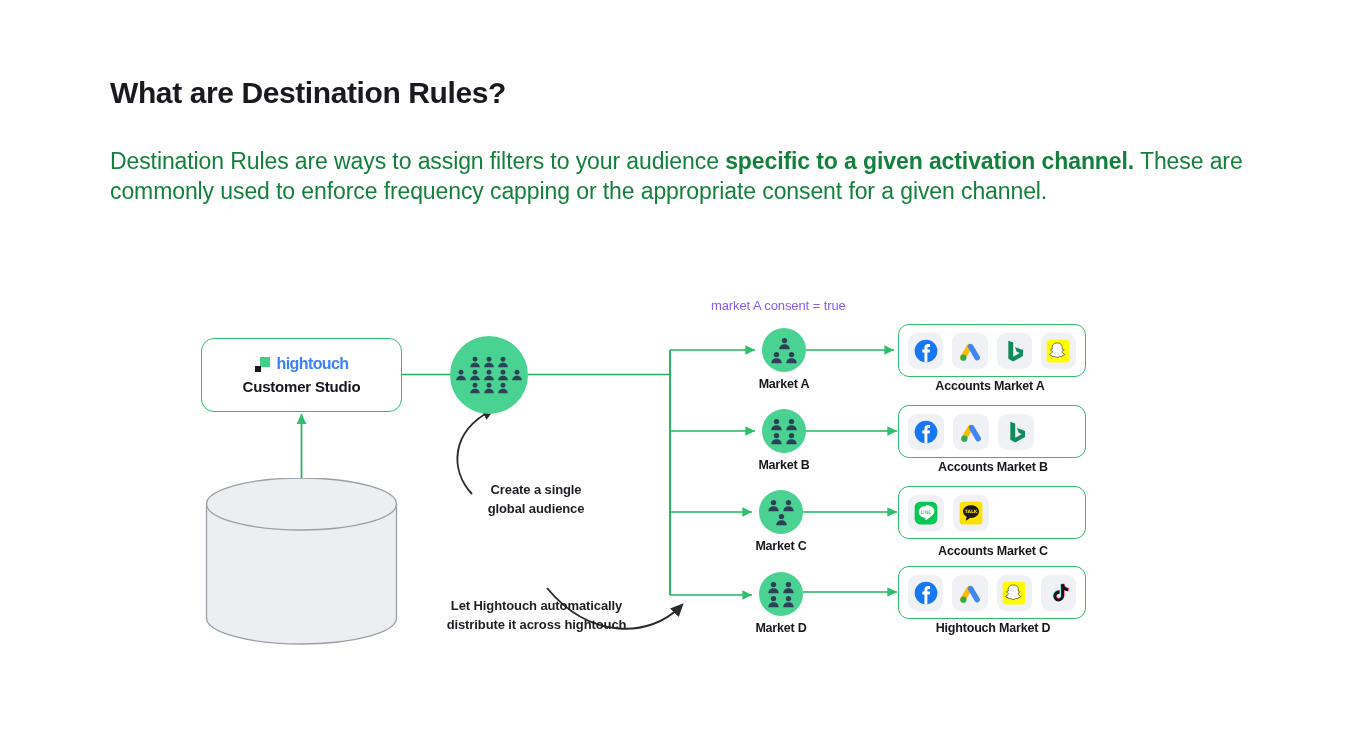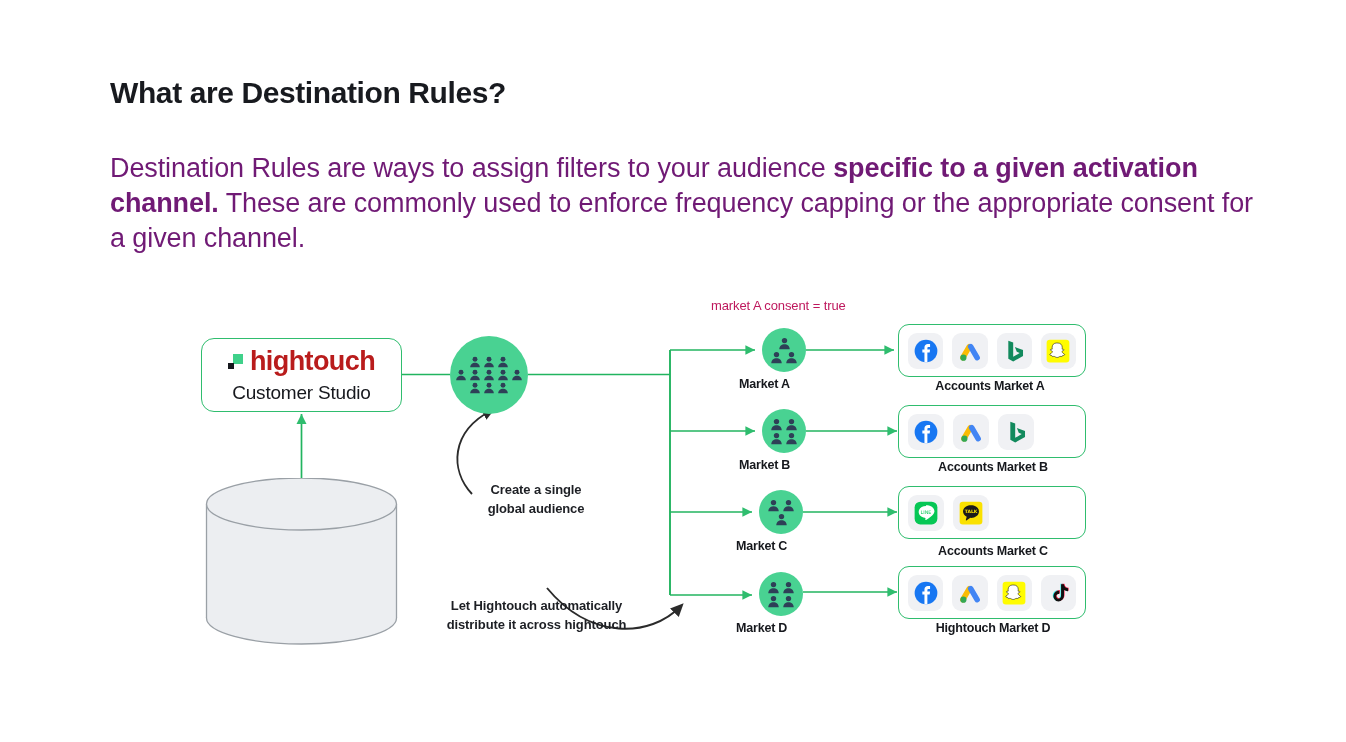--- a/index.html
+++ b/index.html
@@ -12,56 +12,56 @@
     position:relative;
     overflow:hidden;
   }
   #page-title {
     position:absolute; left:110px; top:56px;
     font-size:30px; font-weight:bold; letter-spacing:-0.4px;
     color:#181a1f;
   }
   #intro {
     position:absolute; left:110px; top:124px; width:1160px;
-    font-size:27px; line-height:1.3; color:#701a75;
+    font-size:23px; line-height:1.3; color:#15803d;
     letter-spacing:-0.1px;
   }
   #intro b { font-weight:bold; }
 
   
   #diagram { position:absolute; left:0; top:0; width:1346px; height:742px; }
   #wires { position:absolute; left:0; top:0; width:1346px; height:742px; }
 
   
   #ht-card {
     position:absolute; left:201px; top:338px; width:201px; height:74px;
     border:1.6px solid #2fbd6e; border-radius:13px; background:#fff;
     display:flex; flex-direction:column; align-items:center; justify-content:center;
   }
   #ht-logo-row { display:flex; align-items:center; gap:7px; margin-bottom:5px; }
   .ht-mark { position:relative; width:15px; height:15px; }
   .ht-mark i { position:absolute; display:block; }
   .ht-mark .sq-green { right:0; top:0; width:10px; height:10px; background:#3fd18a; }
   .ht-mark .sq-dark { left:0; bottom:0; width:6px; height:6px; background:#16181d; }
-  #ht-word { font-size:27px; font-weight:bold; letter-spacing:-0.6px; color:#b91c1c; }
-  #ht-sub { font-size:19px; font-weight:normal; letter-spacing:-0.2px; color:#16181d; }
+  #ht-word { font-size:16px; font-weight:bold; letter-spacing:-0.6px; color:#3b82f6; }
+  #ht-sub { font-size:15px; font-weight:bold; letter-spacing:-0.2px; color:#16181d; }
 
   
   #db { position:absolute; left:205px; top:478px; width:193px; height:180px; }
 
   
   #aud-circle {
     position:absolute; left:450px; top:336px; width:78px; height:78px;
     border-radius:50%; background:#49d292;
     display:flex; flex-direction:column; align-items:center; justify-content:center; gap:1px;
   }
   .pp-row { display:flex; gap:2px; justify-content:center; }
 
   
-  .market { position:absolute; width:90px; }
+  .market { position:absolute; width:90px; text-align:center; }
   .market-circle {
     width:44px; height:44px; border-radius:50%; background:#49d292;
     margin:0 auto; display:flex; flex-direction:column; align-items:center;
     justify-content:center; gap:1px;
   }
   .market-label { margin-top:5px; font-size:12.5px; font-weight:bold; letter-spacing:-0.2px; color:#16181d; }
 
   
   .acct-box {
     position:absolute; border:1.5px solid #2fbd6e; border-radius:11px;
@@ -77,21 +77,21 @@
     letter-spacing:-0.2px; color:#16181d; text-align:center; width:200px;
   }
 
   
   .anno {
     position:absolute; font-size:13px; font-weight:bold; line-height:1.45;
     letter-spacing:-0.1px; color:#1d1f24; text-align:center;
   }
   #consent-label {
     position:absolute; left:711px; top:298px;
-    font-size:13px; color:#be185d; letter-spacing:-0.1px;
+    font-size:13px; color:#8b5cf6; letter-spacing:-0.1px;
   }
 </style>
 </head>
 <body>
 
 <h1 id="page-title">What are Destination Rules?</h1>
 
 <p id="intro"><span>Destination Rules are ways to assign filters to your audience </span><b>specific to a given activation channel.</b><span> These are commonly used to enforce frequency capping or the appropriate consent for a given channel.</span></p>
 
 <div id="diagram">

